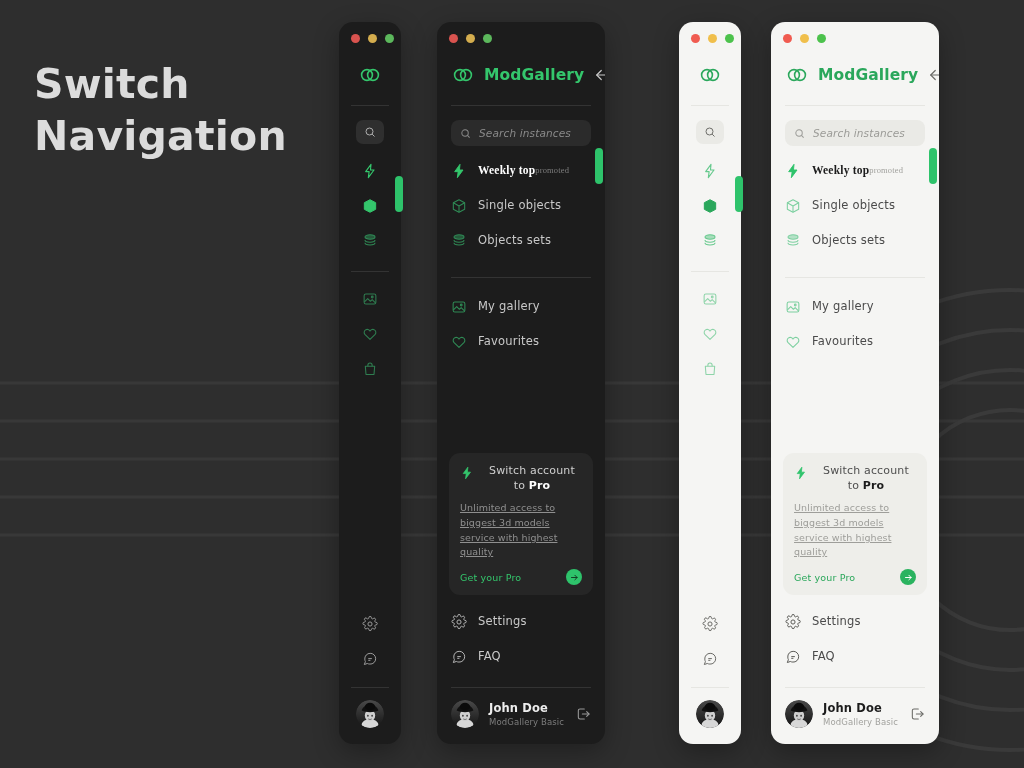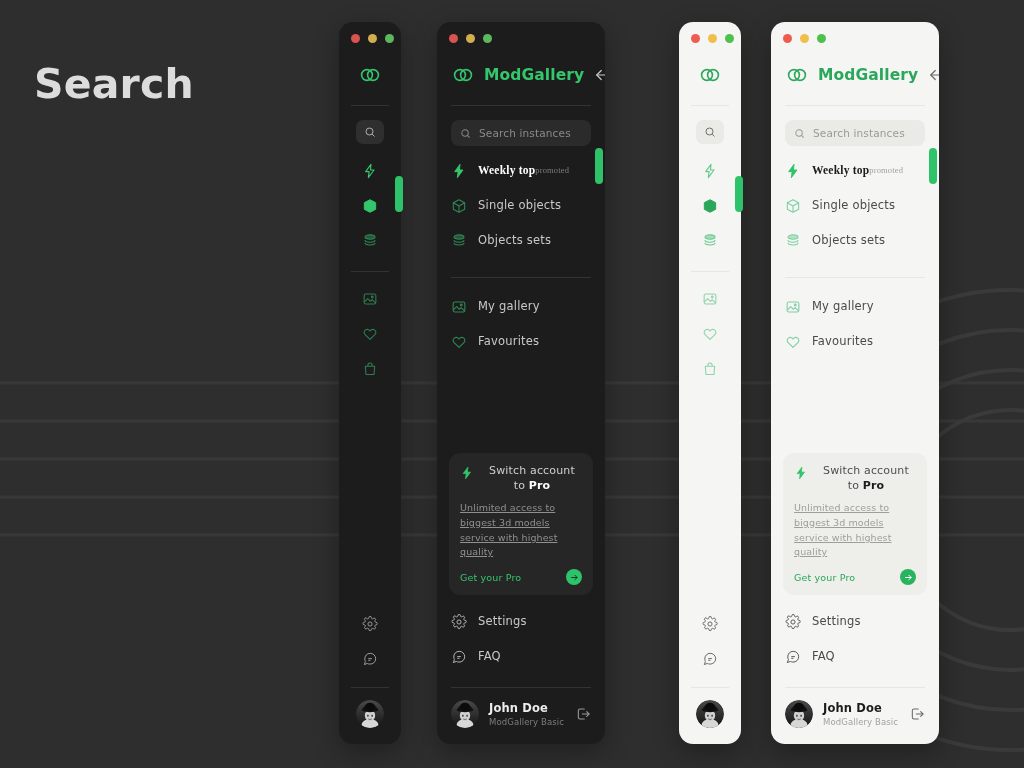--- a/index.html
+++ b/index.html
@@ -57,21 +57,21 @@
   .brand-name.light { color: #2aa75b; }
   .back-arrow { width: 18px; height: 18px; flex-shrink: 0; cursor: pointer; }
 
   
   .divider { height: 1px; flex-shrink: 0; margin: 0 14px; }
   .divider.dark  { background: #333333; }
   .divider.light { background: #e6e6e2; }
   .divider.collapsed { margin: 0 12px; }
 
   
-  .search-wrap { padding: 14px 14px 0 14px; flex-shrink: 0; }
+  .search-wrap { padding: 14px 14px 0 14px; flex-shrink: 0; font-style: italic; }
   .search-box {
     display: flex; align-items: center; gap: 8px;
     height: 26px; border-radius: 8px; padding: 0 9px;
   }
   .search-box.dark  { background: #2b2b2b; }
   .search-box.light { background: #eaeae6; }
   .search-ph { font-size: 10.5px; letter-spacing: .15px; }
   .search-ph.dark  { color: #8a8a8a; }
   .search-ph.light { color: #9a9a96; }
 
@@ -173,21 +173,22 @@
   </g>
   <g stroke="#3a3a3a" stroke-width="4" fill="none">
     <circle cx="1010" cy="520" r="110"></circle>
     <circle cx="1010" cy="520" r="150"></circle>
     <circle cx="1010" cy="520" r="190"></circle>
     <circle cx="1010" cy="520" r="230"></circle>
   </g>
 </svg>
 
 <div class="page-title">
-  <div>Search</div>
+  <div>Switch</div>
+  <div>Navigation</div>
 </div>
 
 <div class="panel dark p-collapsed-dark">
   <div class="traffic">
     <span class="dot" style="background:#d9534f"></span>
     <span class="dot" style="background:#d4ad4e"></span>
     <span class="dot" style="background:#5cb85c"></span>
   </div>
 
   <div class="logo-row collapsed">

